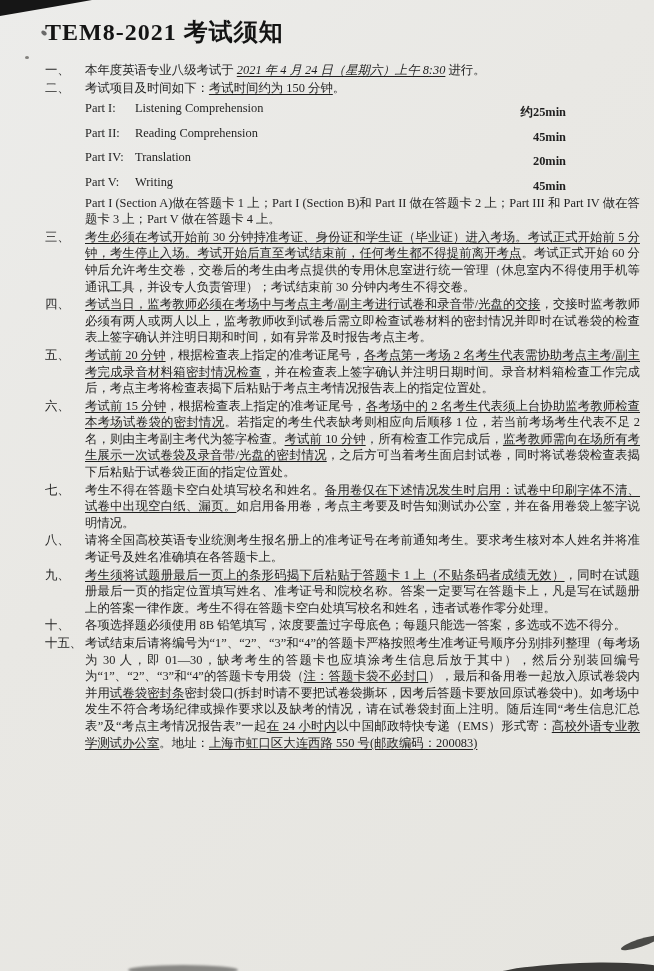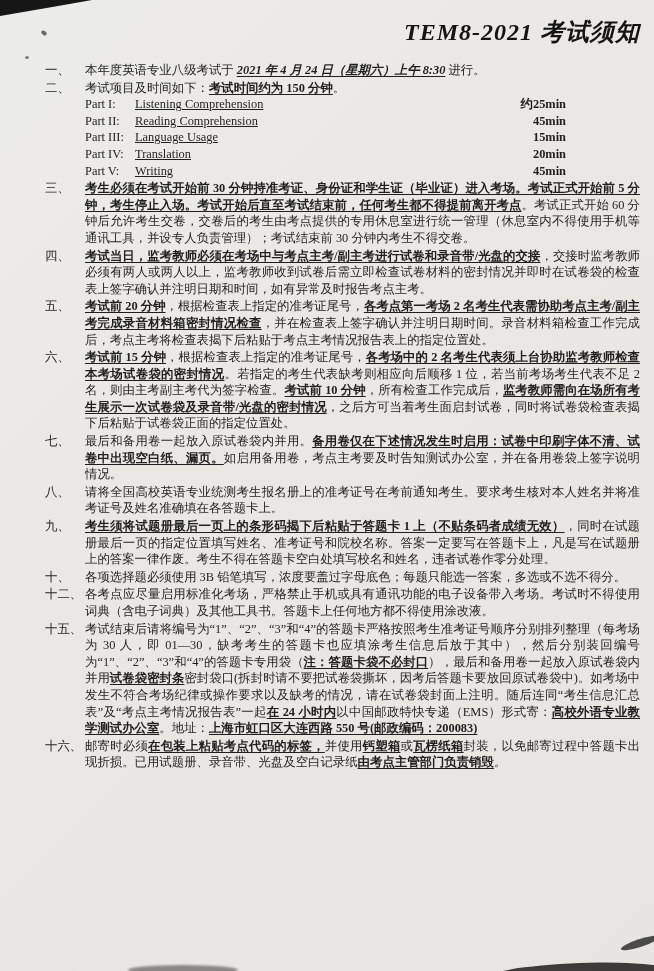--- a/index.html
+++ b/index.html
@@ -14,38 +14,37 @@
     overflow:hidden;
     background:linear-gradient(135deg,#ececea 0%,#e9e8e4 40%,#e6e5e0 100%);
     color:#1f1f1f;
   }
   .content{
     position:absolute;
     left:45px;right:14px;top:16px;
   }
   h1.title{
     margin:0 0 14px 0;
-    text-align:right;
+    text-align:left;
     font-size:24px;
     font-weight:bold;
     letter-spacing:1px;
     color:#141414;
-    font-style:italic;
   }
   .items{font-size:12.4px;line-height:16.6px;text-align:justify;}
   .item{display:flex;align-items:flex-start;margin-top:1px;}
   .item-num{flex:0 0 40px;white-space:nowrap;}
   .item-body{flex:1;min-width:0;}
-  .seg-b{font-weight:bold;}
+  .seg-b{font-weight:normal;}
   .seg-u{text-decoration:underline;text-underline-offset:2px;text-decoration-thickness:1px;}
   .seg-i{font-style:italic;}
   .part-row{display:flex;align-items:center;}
   .part-label{flex:0 0 50px;}
-  .part-name{white-space:nowrap;text-decoration:underline;}
-  .part-time{margin-left:auto;margin-right:74px;font-weight:bold;white-space:nowrap;}
+  .part-name{white-space:nowrap;}
+  .part-time{margin-left:auto;margin-right:74px;font-weight:bold;white-space:nowrap;margin-top:8px;}
   
   .artifact{position:absolute;pointer-events:none;}
   .corner-tl{
     left:0;top:0;width:92px;height:16px;
     background:#161616;
     clip-path:polygon(0 0,100% 0,60% 40%,0 100%);
   }
   .speck-1{left:41px;top:31px;width:6px;height:4px;background:#4a4a48;border-radius:50%;transform:rotate(35deg);opacity:.8;}
   .speck-2{left:25px;top:56px;width:4px;height:3px;background:#55534f;border-radius:50%;opacity:.7;}
   .smudge-bottom-left{
@@ -81,76 +80,64 @@
           <span class="item-num">二、</span>
           <div class="item-body"><span>考试项目及时间如下：</span><span class="seg-b seg-u">考试时间约为 150 分钟</span><span>。</span><div class="part-row">
               <span class="part-label">Part I:</span>
               <span class="part-name">Listening Comprehension</span>
               <span class="part-time">约25min</span>
             </div><div class="part-row">
               <span class="part-label">Part II:</span>
               <span class="part-name">Reading Comprehension</span>
               <span class="part-time">45min</span>
             </div><div class="part-row">
-              <span class="part-label">Part III:</span>
-              <span class="part-name">Language Usage</span>
-              <span class="part-time">15min</span>
-            </div><div class="part-row">
               <span class="part-label">Part IV:</span>
               <span class="part-name">Translation</span>
               <span class="part-time">20min</span>
             </div><div class="part-row">
               <span class="part-label">Part V:</span>
               <span class="part-name">Writing</span>
               <span class="part-time">45min</span>
-            </div></div>
+            </div><div class="after"><span>Part I (Section A)做在答题卡 1 上；Part I (Section B)和 Part II 做在答题卡 2 上；Part III 和 Part IV 做在答题卡 3 上；Part V 做在答题卡 4 上。</span></div></div>
         </div>
         <div class="item">
           <span class="item-num">三、</span>
           <div class="item-body"><span class="seg-b seg-u">考生必须在考试开始前 30 分钟持准考证、身份证和学生证（毕业证）进入考场。考试正式开始前 5 分钟，考生停止入场。考试开始后直至考试结束前，任何考生都不得提前离开考点</span><span>。考试正式开始 60 分钟后允许考生交卷，交卷后的考生由考点提供的专用休息室进行统一管理（休息室内不得使用手机等通讯工具，并设专人负责管理）；考试结束前 30 分钟内考生不得交卷。</span></div>
         </div>
         <div class="item">
           <span class="item-num">四、</span>
           <div class="item-body"><span class="seg-b seg-u">考试当日，监考教师必须在考场中与考点主考/副主考进行试卷和录音带/光盘的交接</span><span>，交接时监考教师必须有两人或两人以上，监考教师收到试卷后需立即检查试卷材料的密封情况并即时在试卷袋的检查表上签字确认并注明日期和时间，如有异常及时报告考点主考。</span></div>
         </div>
         <div class="item">
           <span class="item-num">五、</span>
           <div class="item-body"><span class="seg-b seg-u">考试前 20 分钟</span><span>，根据检查表上指定的准考证尾号，</span><span class="seg-b seg-u">各考点第一考场 2 名考生代表需协助考点主考/副主考完成录音材料箱密封情况检查</span><span>，并在检查表上签字确认并注明日期时间。录音材料箱检查工作完成后，考点主考将检查表揭下后粘贴于考点主考情况报告表上的指定位置处。</span></div>
         </div>
         <div class="item">
           <span class="item-num">六、</span>
           <div class="item-body"><span class="seg-b seg-u">考试前 15 分钟</span><span>，根据检查表上指定的准考证尾号，</span><span class="seg-b seg-u">各考场中的 2 名考生代表须上台协助监考教师检查本考场试卷袋的密封情况</span><span>。若指定的考生代表缺考则相应向后顺移 1 位，若当前考场考生代表不足 2 名，则由主考副主考代为签字检查。</span><span class="seg-b seg-u">考试前 10 分钟</span><span>，所有检查工作完成后，</span><span class="seg-b seg-u">监考教师需向在场所有考生展示一次试卷袋及录音带/光盘的密封情况</span><span>，之后方可当着考生面启封试卷，同时将试卷袋检查表揭下后粘贴于试卷袋正面的指定位置处。</span></div>
         </div>
         <div class="item">
           <span class="item-num">七、</span>
-          <div class="item-body"><span>最后和备用卷一起放入原试卷袋内并用。</span><span class="seg-b seg-u">备用卷仅在下述情况发生时启用：试卷中印刷字体不清、试卷中出现空白纸、漏页。</span><span>如启用备用卷，考点主考要及时告知测试办公室，并在备用卷袋上签字说明情况。</span></div>
+          <div class="item-body"><span>考生不得在答题卡空白处填写校名和姓名。</span><span class="seg-b seg-u">备用卷仅在下述情况发生时启用：试卷中印刷字体不清、试卷中出现空白纸、漏页。</span><span>如启用备用卷，考点主考要及时告知测试办公室，并在备用卷袋上签字说明情况。</span></div>
         </div>
         <div class="item">
           <span class="item-num">八、</span>
           <div class="item-body"><span>请将全国高校英语专业统测考生报名册上的准考证号在考前通知考生。要求考生核对本人姓名并将准考证号及姓名准确填在各答题卡上。</span></div>
         </div>
         <div class="item">
           <span class="item-num">九、</span>
           <div class="item-body"><span class="seg-b seg-u">考生须将试题册最后一页上的条形码揭下后粘贴于答题卡 1 上（不贴条码者成绩无效）</span><span>，同时在试题册最后一页的指定位置填写姓名、准考证号和院校名称。答案一定要写在答题卡上，凡是写在试题册上的答案一律作废。考生不得在答题卡空白处填写校名和姓名，违者试卷作零分处理。</span></div>
         </div>
         <div class="item">
           <span class="item-num">十、</span>
-          <div class="item-body"><span>各项选择题必须使用 3B 铅笔填写，浓度要盖过字母底色；每题只能选一答案，多选或不选不得分。</span></div>
-        </div>
-        <div class="item">
-          <span class="item-num">十二、</span>
-          <div class="item-body"><span>各考点应尽量启用标准化考场，严格禁止手机或具有通讯功能的电子设备带入考场。考试时不得使用词典（含电子词典）及其他工具书。答题卡上任何地方都不得使用涂改液。</span></div>
+          <div class="item-body"><span>各项选择题必须使用 8B 铅笔填写，浓度要盖过字母底色；每题只能选一答案，多选或不选不得分。</span></div>
         </div>
         <div class="item">
           <span class="item-num">十五、</span>
           <div class="item-body"><span>考试结束后请将编号为“1”、“2”、“3”和“4”的答题卡严格按照考生准考证号顺序分别排列整理（每考场为 30 人，即 01—30，缺考考生的答题卡也应填涂考生信息后放于其中），然后分别装回编号为“1”、“2”、“3”和“4”的答题卡专用袋（</span><span class="seg-b seg-u">注：答题卡袋不必封口</span><span>），最后和备用卷一起放入原试卷袋内并用</span><span class="seg-b seg-u">试卷袋密封条</span><span>密封袋口(拆封时请不要把试卷袋撕坏，因考后答题卡要放回原试卷袋中)。如考场中发生不符合考场纪律或操作要求以及缺考的情况，请在试卷袋封面上注明。随后连同“考生信息汇总表”及“考点主考情况报告表”一起</span><span class="seg-b seg-u">在 24 小时内</span><span>以中国邮政特快专递（EMS）形式寄：</span><span class="seg-b seg-u">高校外语专业教学测试办公室</span><span>。地址：</span><span class="seg-b seg-u">上海市虹口区大连西路 550 号(邮政编码：200083)</span></div>
-        </div>
-        <div class="item">
-          <span class="item-num">十六、</span>
-          <div class="item-body"><span>邮寄时必须</span><span class="seg-b seg-u">在包装上粘贴考点代码的标签，</span><span>并使用</span><span class="seg-b seg-u">钙塑箱</span><span>或</span><span class="seg-b seg-u">瓦楞纸箱</span><span>封装，以免邮寄过程中答题卡出现折损。已用试题册、录音带、光盘及空白记录纸</span><span class="seg-b seg-u">由考点主管部门负责销毁</span><span>。</span></div>
         </div>
       </div>
   </div>
 
   <div class="artifact smudge-bottom-left"></div>
   <div class="artifact curl-bottom-right"></div>
   <div class="artifact curl-right-edge"></div>
 </div>
 
 </body></html>

